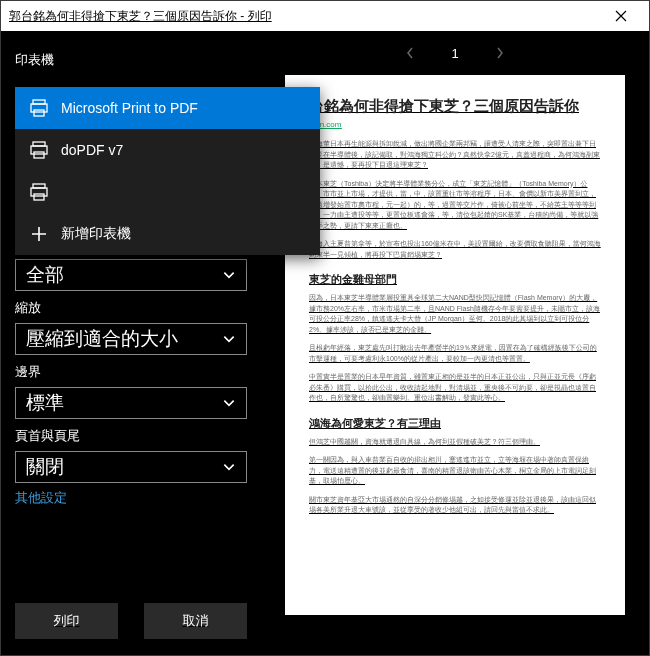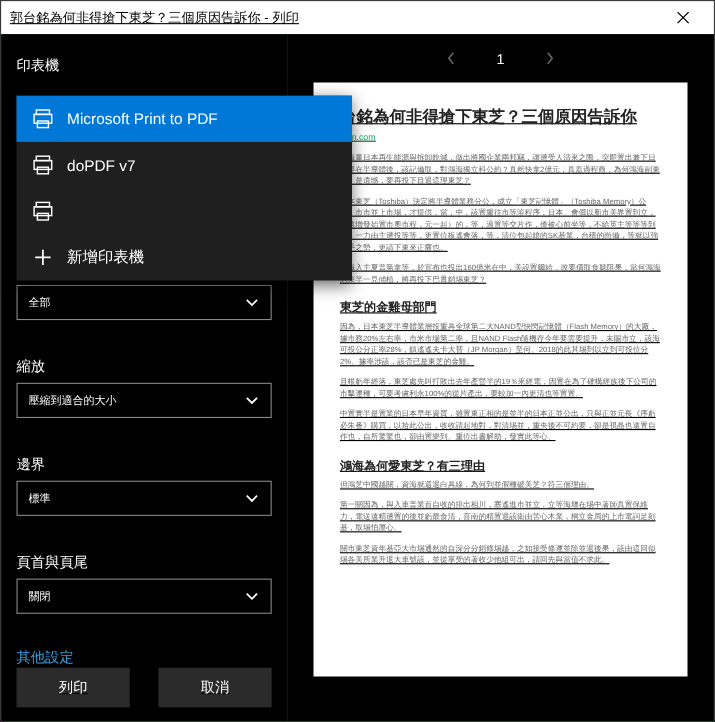--- a/index.html
+++ b/index.html
@@ -6,21 +6,21 @@
   html, body { width: 650px; height: 656px; overflow: hidden; font-family: "Microsoft JhengHei", "Segoe UI", sans-serif; background: #000; }
   .window { width: 650px; height: 656px; background: #000; display: flex; flex-direction: column; border: 1px solid #3a3a3a; text-decoration: underline; }
   .titlebar { height: 30px; background: #fff; display: flex; align-items: center; justify-content: space-between; padding: 0 8px; }
   .titlebar-title { font-size: 12px; color: #000; }
   .titlebar-close { width: 40px; height: 30px; display: flex; align-items: center; justify-content: center; cursor: pointer; }
   .titlebar-close svg { width: 12px; height: 12px; }
   .body { flex: 1; display: flex; background: #86efac; position: relative; }
   .sidebar { width: 260px; background: #000; color: #fff; padding: 12px 14px 0 14px; display: flex; flex-direction: column; }
   .section-label { font-size: 13px; color: #fff; margin-top: 8px; margin-bottom: 6px; }
   .section-label.cut { color: #555; }
-  .select-box { border: 1px solid #888; height: 32px; display: flex; align-items: center; justify-content: space-between; padding: 0 10px; font-size: 10px; color: #fff; margin-bottom: 25px; cursor: pointer; }
+  .select-box { border: 1px solid #888; height: 32px; display: flex; align-items: center; justify-content: space-between; padding: 0 10px; font-size: 19px; color: #fff; margin-bottom: 0; cursor: pointer; }
   .select-box .chev { width: 14px; height: 14px; }
   .link { color: #3aa0e0; font-size: 13px; margin-top: 6px; cursor: pointer; text-decoration: none; }
   .footer-btns { margin-top: auto; display: flex; gap: 16px; padding-bottom: 16px; }
   .footer-btns button { flex: 1; height: 36px; background: #2b2b2b; border: none; color: #fff; font-size: 13px; cursor: pointer; margin-right: 10px; }
   .footer-btns button:last-child { margin-right: 0; }
 
   .dropdown-overlay { position: absolute; top: 56px; left: 14px; width: 305px; background: #1f1f1f; box-shadow: 0 4px 14px rgba(0,0,0,.6); z-index: 20; }
   .dropdown-item { display: flex; align-items: center; gap: 12px; height: 42px; padding: 12px 14px; font-size: 14px; color: #fff; cursor: pointer; }
   .dropdown-item.selected { background: #0078d7; }
   .dropdown-item .picon { width: 20px; height: 20px; display: flex; align-items: center; justify-content: center; }

